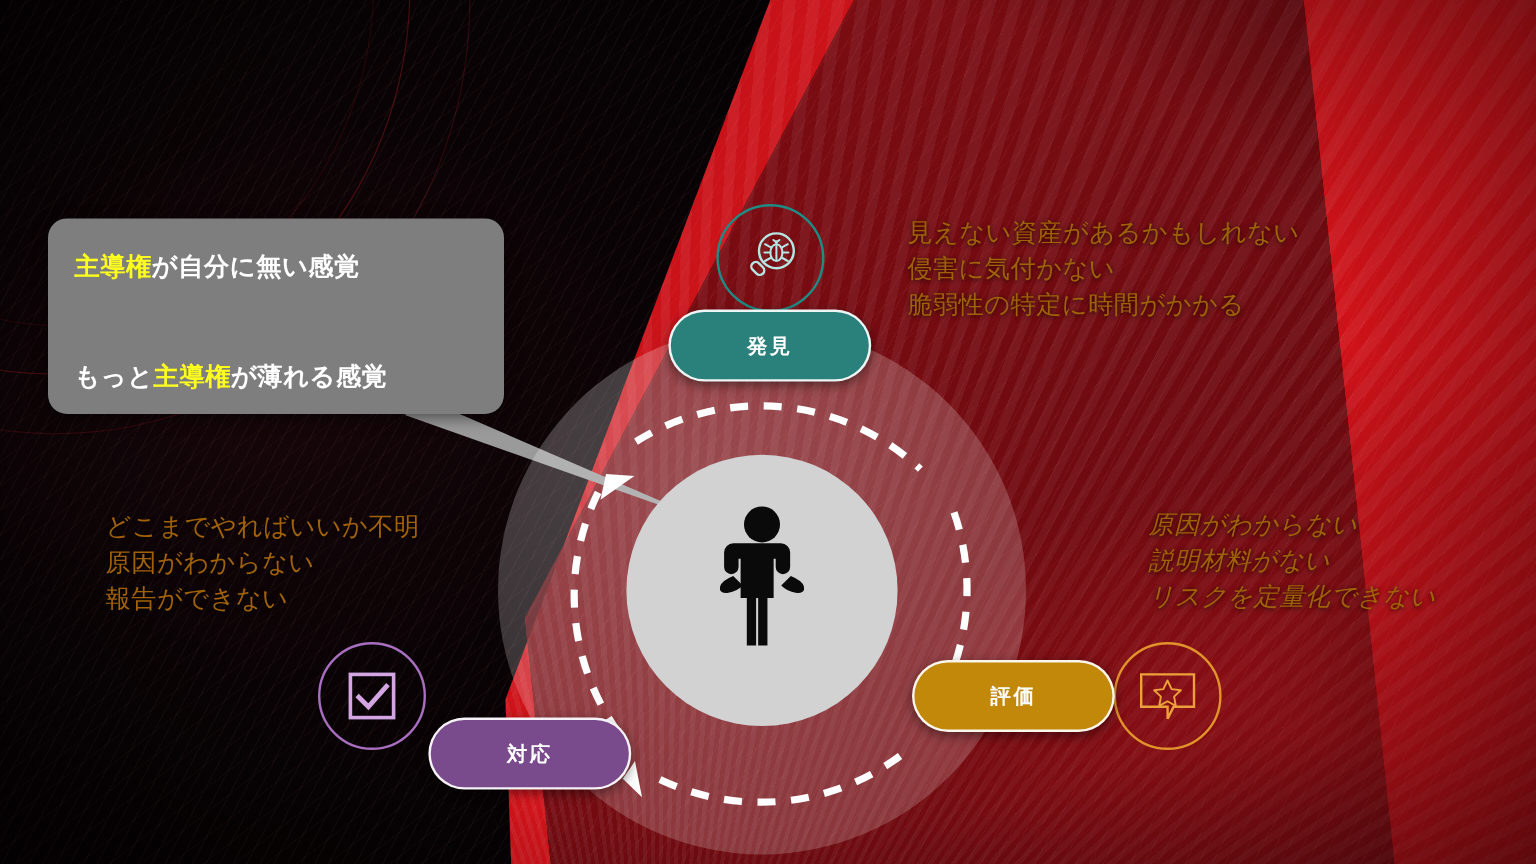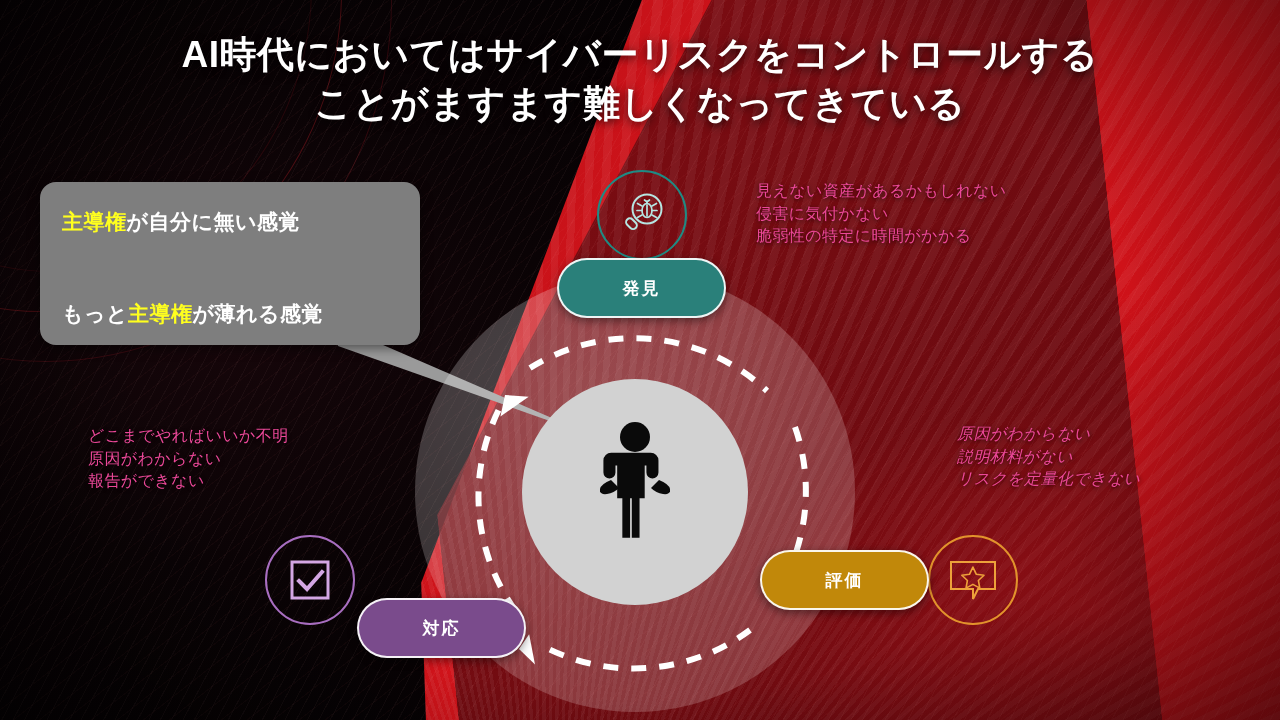--- a/index.html
+++ b/index.html
@@ -124,21 +124,21 @@
   .callout .cline{
     position:absolute;left:22px;color:#fff;font-weight:bold;font-size:21px;white-space:nowrap;
     letter-spacing:.5px;
   }
   .callout .c1{top:26px;}
   .callout .c2{top:88px;}
   .callout .c3{top:118px;}
   .hl{color:#ffff1e;}
 
   
-  .note{position:absolute;color:#ec4899;font-size:16px;line-height:1.42;white-space:pre-line;
+  .note{position:absolute;color:#a16207;font-size:21px;line-height:1.42;white-space:pre-line;
         text-shadow:0 1px 4px rgba(0,0,0,.8);letter-spacing:.4px;}
   .note-tr{left:756px;top:180px;}
   .note-l {left:88px;top:425px;}
   .note-r {left:957px;top:423px;font-style:italic;}
 </style>
 </head>
 <body>
 
 <div id="stage">
 
@@ -147,24 +147,20 @@
   <div class="bg-arc a2"></div>
   <div class="bg-arc a3"></div>
   <div class="bg-red"></div>
   <div class="bg-red-dark"></div>
   <div class="bg-red-lines"></div>
   <div class="bg-red-soft"></div>
   <div class="bg-layer bg-lines"></div>
   <div class="bg-layer bg-lines2"></div>
   <div class="bg-layer bg-vign"></div>
 
-  <div class="title">
-    <span>AI時代においてはサイバーリスクをコントロールする</span>
-    <span class="l2">ことがますます難しくなってきている</span>
-  </div>
 
   <div class="note note-tr">見えない資産があるかもしれない
 侵害に気付かない
 脆弱性の特定に時間がかかる</div>
   <div class="note note-l">どこまでやればいいか不明
 原因がわからない
 報告ができない</div>
   <div class="note note-r">原因がわからない
 説明材料がない
 リスクを定量化できない</div>

